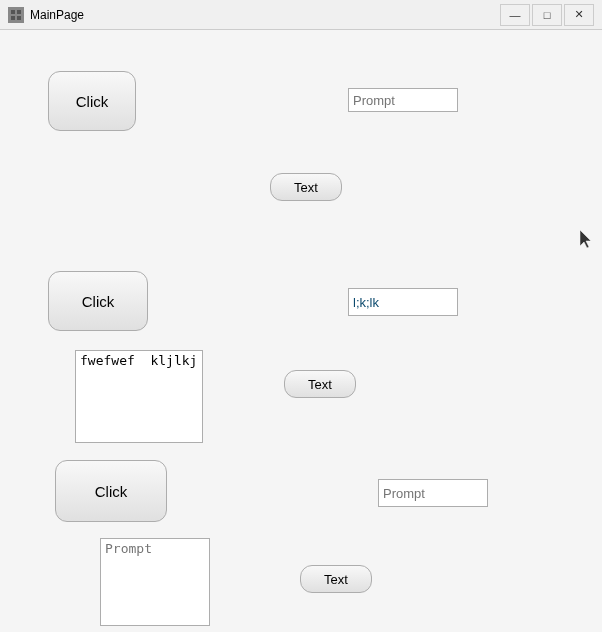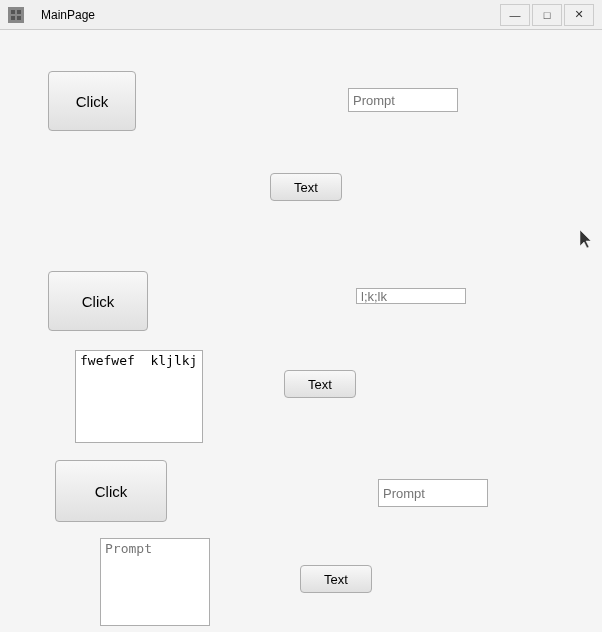--- a/index.html
+++ b/index.html
@@ -25,21 +25,21 @@
       justify-content: space-between;
       background: #f0f0f0;
       padding: 4px 8px;
       height: 30px;
       border-bottom: 1px solid #ccc;
     }
 
     .title-bar-left {
       display: flex;
       align-items: center;
-      gap: 17px;
+      gap: 6px;
     }
 
     .title-bar-icon {
       width: 16px;
       height: 16px;
       background: #888;
       display: flex;
       align-items: center;
       justify-content: center;
     }
@@ -70,21 +70,21 @@
     .main-content {
       flex: 1;
       background: #f5f5f5;
       position: relative;
       overflow: hidden;
     }
 
     .win-button {
       background: linear-gradient(to bottom, #f8f8f8, #e0e0e0);
       border: 1px solid #adadad;
-      border-radius: 4px;
+      border-radius: 12px;
       cursor: pointer;
       color: #000;
       font-size: 13px;
       padding: 4px 20px;
       position: absolute;
     }
 
     .win-input {
       background: #fff;
       border: 1px solid #adadad;
@@ -140,21 +140,21 @@
 
   <button class="win-button" style="left: 48px; top: 41px; width: 88px; height: 60px; font-size: 15px;">Click</button>
 
   <input class="win-input" style="left: 348px; top: 58px; width: 110px; height: 24px;" placeholder="Prompt">
 
 
   <button class="win-button" style="left: 270px; top: 143px; width: 72px; height: 28px;">Text</button>
 
   <button class="win-button" style="left: 48px; top: 241px; width: 100px; height: 60px; font-size: 15px;">Click</button>
 
-  <input class="win-input" style="left: 356px; top: 258px; width: 110px; height: 16px; color: #737373;" value="l;k;lk">
+  <input class="win-input" style="left: 348px; top: 258px; width: 110px; height: 28px; color: #0c4a6e;" value="l;k;lk">
 
   <textarea class="win-textarea" style="left: 75px; top: 320px; width: 128px; height: 93px; overflow-x: scroll;">fwefwef  kljlkj</textarea>
 
   <button class="win-button" style="left: 284px; top: 340px; width: 72px; height: 28px;">Text</button>
 
   <button class="win-button" style="left: 55px; top: 430px; width: 112px; height: 62px; font-size: 15px;">Click</button>
 
   <input class="win-input" style="left: 378px; top: 449px; width: 110px; height: 28px;" placeholder="Prompt">
 
   <textarea class="win-textarea" placeholder="Prompt" style="left: 100px; top: 508px; width: 110px; height: 88px; color: rgb(153, 153, 153);"></textarea>

